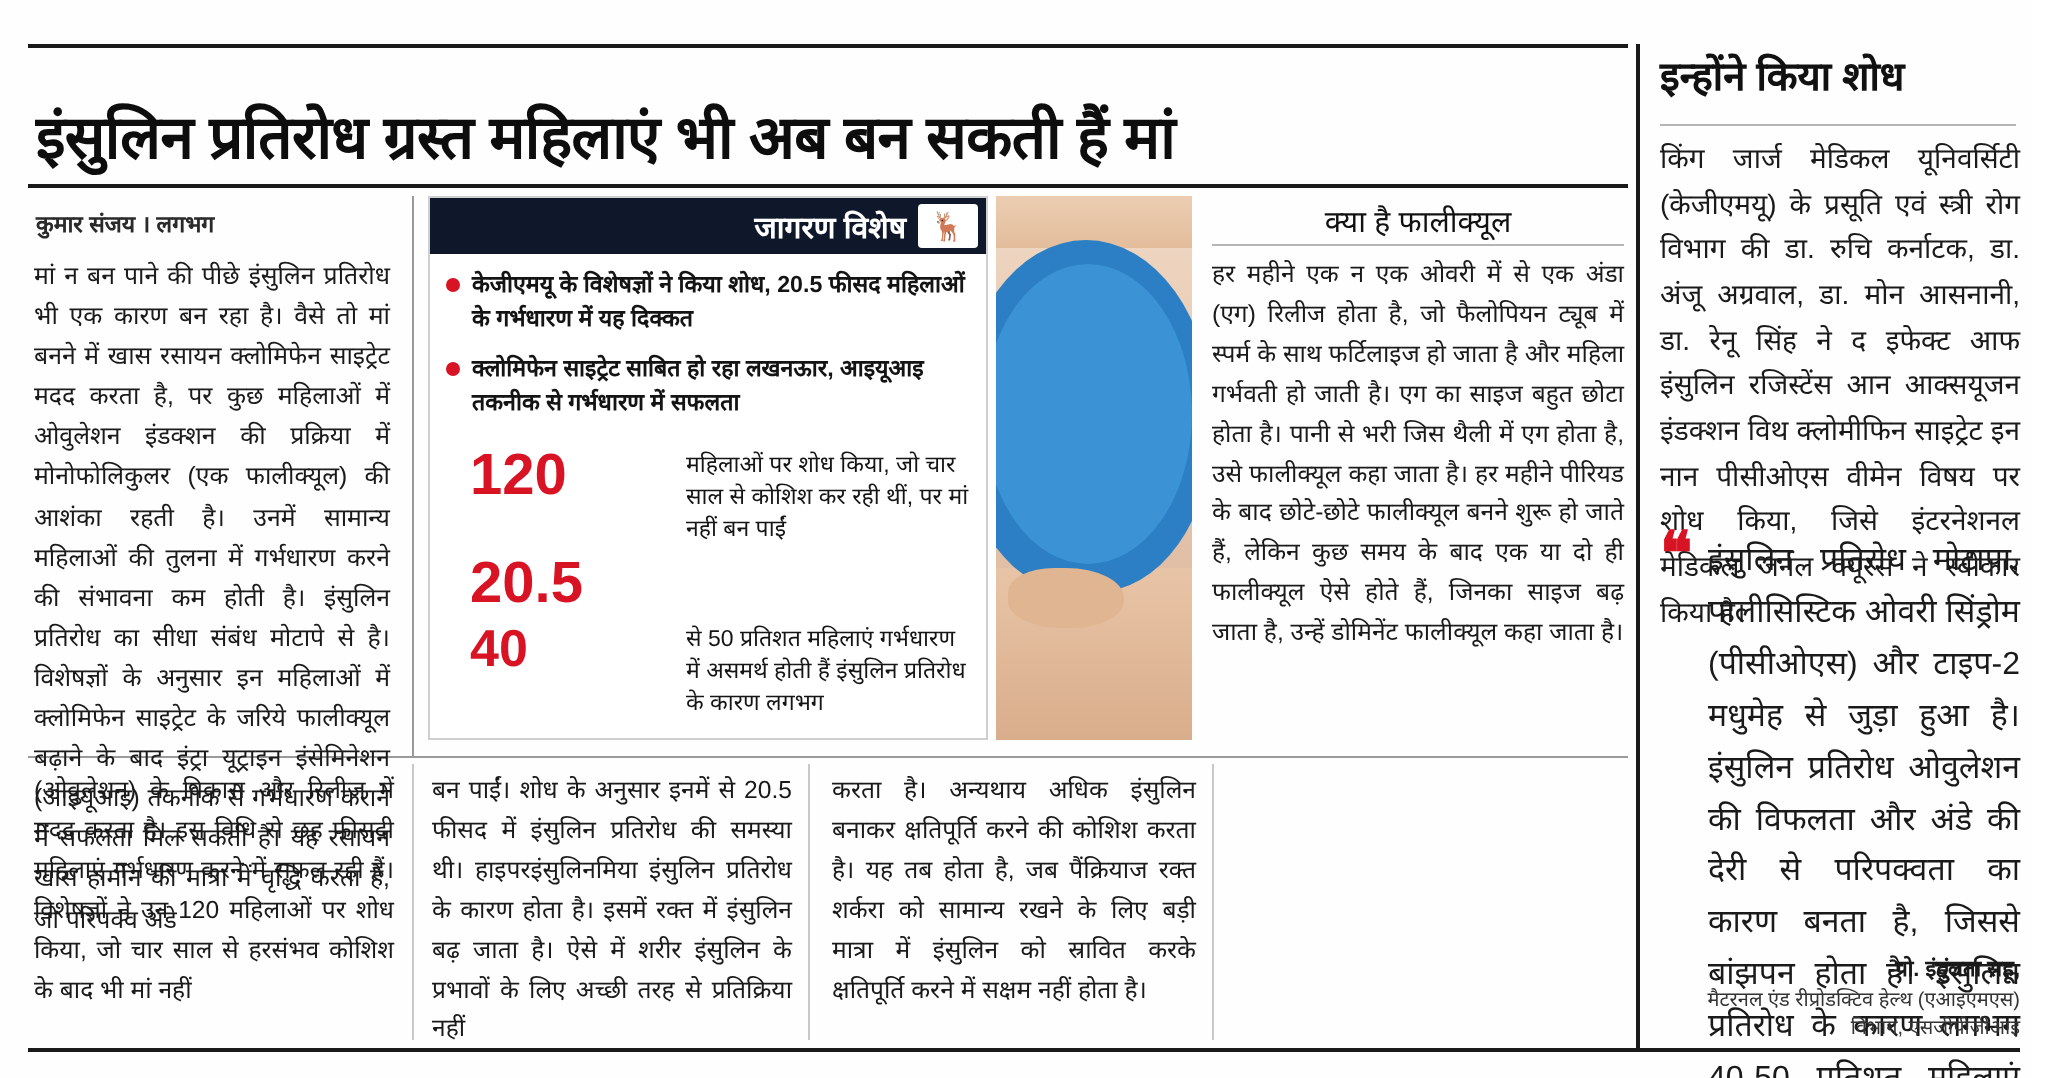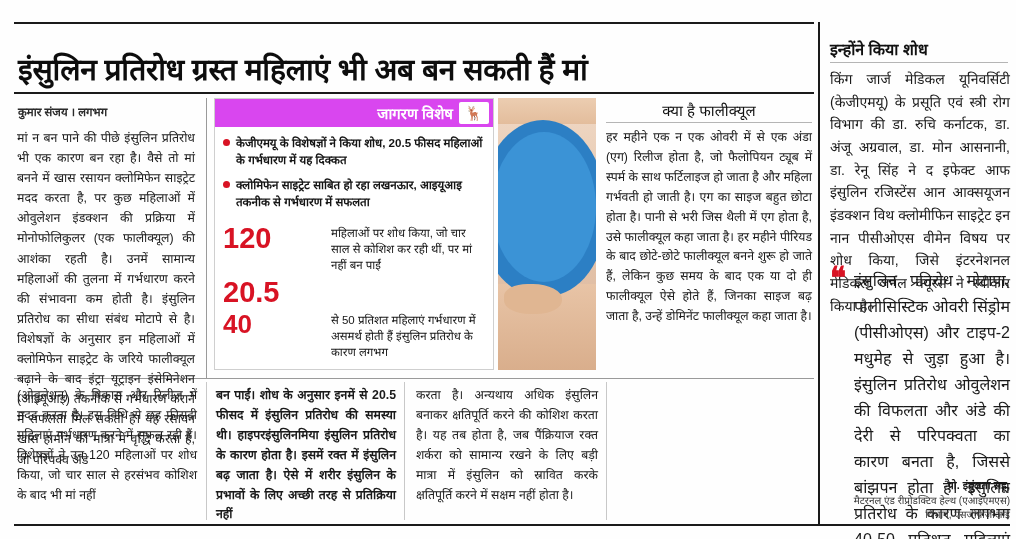--- a/index.html
+++ b/index.html
@@ -123,21 +123,21 @@
     left: 214px; top: 98px;
     width: 280px;
     height: 272px;
     border: 1px solid #cfcfcf;
     box-sizing: border-box;
     background: #fff;
   }
   .hl-header {
     position: relative;
     height: 28px;
-    background: #d946ef;
+    background: #0f172a;
     color: #ffffff;
     font-size: 15px;
     font-weight: bold;
     display: flex;
     align-items: center;
     justify-content: flex-end;
     padding-right: 40px;
     box-sizing: border-box;
   }
   .hl-header .deer {
@@ -181,20 +181,21 @@
     padding: 0 8px;
     margin-top: 4px;
   }
   .stat-num {
     flex: 0 0 auto;
     font-size: 29px;
     font-weight: bold;
     color: #d81324;
     line-height: 1;
     width: 62px;
+    margin-left: 12px;
   }
   .stat-num.small { font-size: 26px; }
   .stat-txt {
     flex: 1 1 auto;
     font-size: 11.5px;
     line-height: 1.42;
     color: #151515;
     padding-top: 1px;
     margin-left: 46px;
   }
@@ -270,30 +271,30 @@
   
   .col-b {
     position: absolute;
     top: 386px;
     font-size: 12.3px;
     line-height: 1.62;
     text-align: justify;
     color: #1a1a1a;
   }
   .col-b1 { left: 17px;  width: 180px; }
-  .col-b2 { left: 216px; width: 180px; font-weight: bold; }
+  .col-b2 { left: 216px; width: 180px; }
   .col-b3 { left: 416px; width: 182px; }
   .col-b4 { left: 616px; width: 192px; }
 
   
   .side-title {
     position: absolute;
-    left: 830px; top: 38px;
+    left: 830px; top: 24px;
     width: 178px;
-    font-size: 16px;
+    font-size: 20px;
     font-weight: bold;
     color: #111;
   }
   .side-title-rule {
     position: absolute;
     left: 830px; top: 62px;
     width: 178px; height: 1px;
     background: #b5b5b5;
   }
   .side-body {

